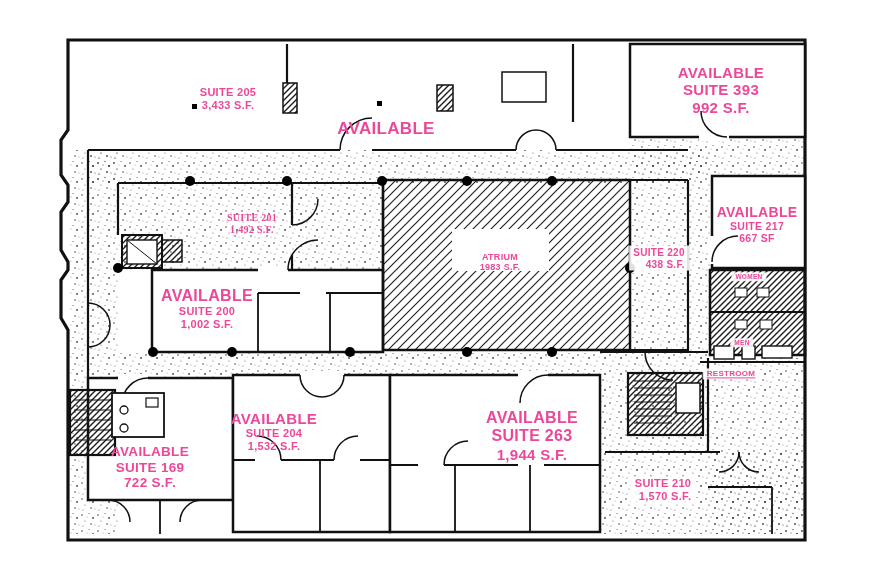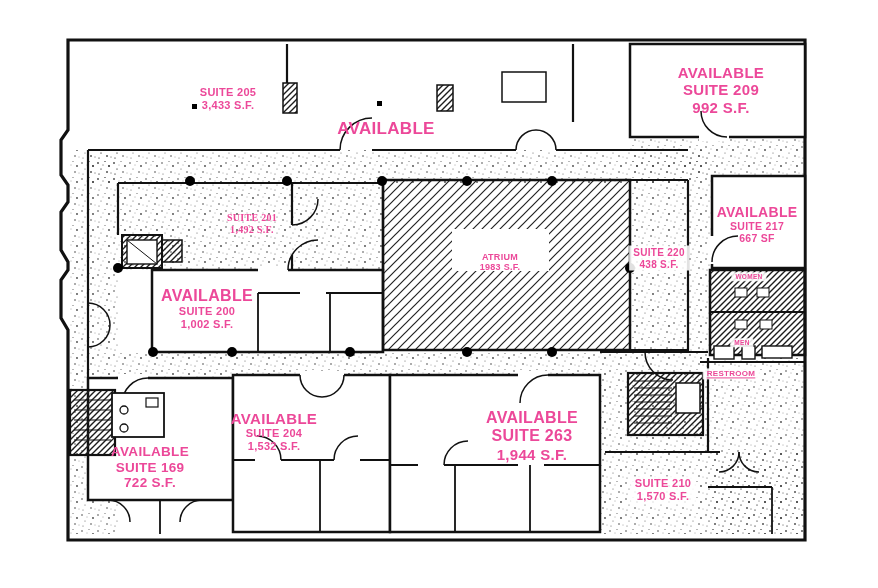--- a/index.html
+++ b/index.html
@@ -7,21 +7,21 @@
     position:relative;width:878px;height:588px;background:#ffffff;overflow:hidden;
     font-family:"Liberation Sans",sans-serif;color:#0b0b0b;
   }
   #plan-svg{position:absolute;left:0;top:0;}
   .lbl{
     position:absolute;transform:translate(-50%,-50%);
     text-align:center;font-weight:bold;white-space:nowrap;line-height:1.15;
     color:#ec4899;
   }
   .lbl div{letter-spacing:.3px;}
-  .halo{background:rgba(255,255,255,.88);padding:1px 4px;}
+  .halo{background:rgba(255,255,255,.88);padding:1px 4px;text-align:right;}
   
   #lbl-suite205{left:228px;top:99px;font-size:11px;}
   #lbl-avail-top{left:386px;top:129px;font-size:17px;letter-spacing:2px;}
   #lbl-suite209{left:721px;top:90px;font-size:15px;}
   #lbl-suite201{left:252px;top:223px;font-size:10px;font-family:Liberation Serif, serif;}
   #lbl-atrium{left:500px;top:262px;font-size:9px;}
   #lbl-suite220{left:659px;top:258px;font-size:10px;}
   #lbl-suite217{left:757px;top:224px;font-size:10.5px;}
   #lbl-suite217 .big{font-size:14px;}
   #lbl-suite200{left:207px;top:309px;font-size:11px;}
@@ -215,21 +215,21 @@
     <div>SUITE 205</div>
     <div>3,433 S.F.</div>
   </div>
 
   <div class="lbl" id="lbl-avail-top">
     <div>AVAILABLE</div>
   </div>
 
   <div class="lbl" id="lbl-suite209">
     <div>AVAILABLE</div>
-    <div>SUITE 209</div>
+    <div>SUITE 393</div>
     <div>992 S.F.</div>
   </div>
 
   <div class="lbl" id="lbl-suite201">
     <div>SUITE 201</div>
     <div>1,492 S.F.</div>
   </div>
 
   <div class="lbl" id="lbl-atrium">
     <div>ATRIUM</div>

